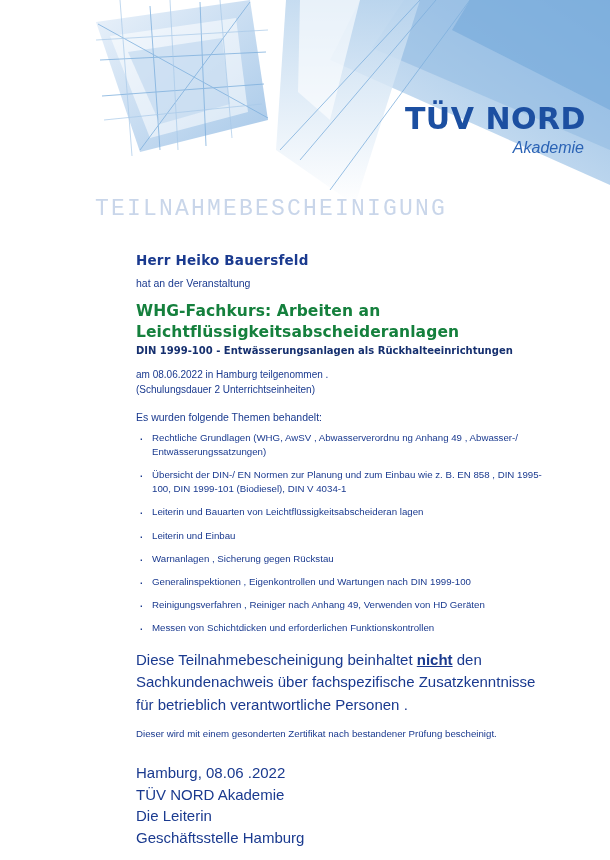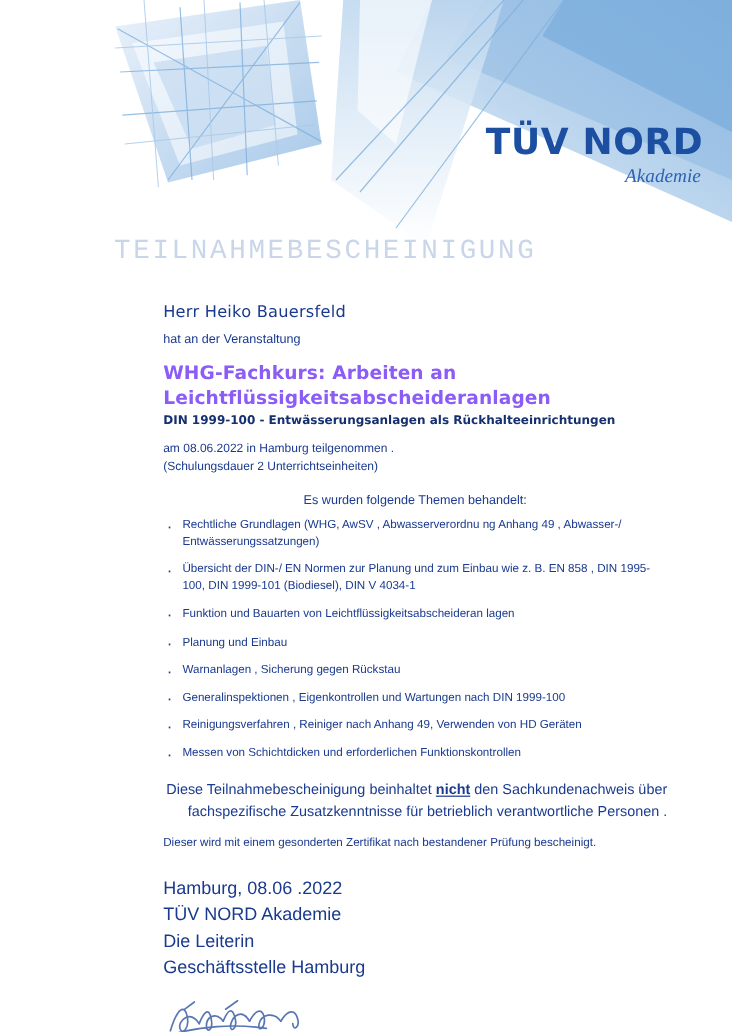--- a/index.html
+++ b/index.html
@@ -44,21 +44,21 @@
   }
   .brand-name {
     font-family: "DejaVu Sans", sans-serif;
     font-weight: bold;
     font-size: 30px;
     letter-spacing: 0.5px;
     color: #1c4fa1;
     white-space: nowrap;
   }
   .brand-sub {
-    font-family: Liberation Serif, serif;
+    font-family: Liberation Sans, sans-serif;
     font-style: italic;
     font-size: 16px;
     color: #2b63b5;
     margin-top: 6px;
     margin-right: 2px;
   }
 
   .watermark-title {
     position: absolute;
     left: 95px;
@@ -74,39 +74,39 @@
   
   .content {
     position: absolute;
     left: 136px;
     top: 252px;
     width: 420px;
   }
 
   .recipient {
     font-family: "DejaVu Sans", sans-serif;
-    font-weight: normal;
+    font-weight: bold;
     font-size: 13.5px;
     letter-spacing: 0.2px;
     color: #1a3a8f;
     margin-bottom: 9px;
   }
 
   .lead {
     font-size: 10.5px;
     margin-bottom: 12px;
     color: #1a3a8f;
   }
 
   .course-title {
     font-family: "DejaVu Sans", sans-serif;
     font-weight: bold;
     font-size: 15.5px;
     line-height: 1.33;
-    color: #8b5cf6;
+    color: #15803d;
     letter-spacing: 0.1px;
   }
 
   .course-sub {
     font-family: "DejaVu Sans", sans-serif;
     font-weight: bold;
     font-size: 10px;
     margin-top: 3px;
     color: #16306f;
   }
@@ -116,21 +116,20 @@
     margin-top: 11px;
     line-height: 1.5;
     color: #1a3a8f;
   }
 
   .topics-intro {
     font-size: 10.5px;
     margin-top: 14px;
     margin-bottom: 8px;
     color: #1a3a8f;
-    text-align: center;
   }
 
   ul.topics {
     list-style: none;
     margin: 0;
     padding: 0;
   }
   ul.topics li {
     position: relative;
     padding-left: 16px;
@@ -142,25 +141,24 @@
   ul.topics li::before {
     content: "\00B7";
     position: absolute;
     left: 3px;
     top: -3px;
     font-size: 14px;
     color: #1a3a8f;
   }
 
   .note {
-    font-size: 12px;
+    font-size: 15px;
     line-height: 1.5;
     margin-top: 14px;
     color: #1a3a8f;
-    text-align: right;
   }
   .note .strong-underline {
     font-weight: bold;
     text-decoration: underline;
   }
 
   .note2 {
     font-size: 9.7px;
     line-height: 1.5;
     margin-top: 11px;
@@ -261,22 +259,22 @@
     <div class="course-when">
       <div>am 08.06.2022 in  Hamburg teilgenommen .</div>
       <div>(Schulungsdauer  2  Unterrichtseinheiten)</div>
     </div>
 
     <div class="topics-intro">Es wurden folgende Themen behandelt:</div>
 
     <ul class="topics">
       <li>Rechtliche Grundlagen (WHG, AwSV , Abwasserverordnu ng Anhang 49 ,  Abwasser-/  Entwässerungssatzungen)</li>
       <li>Übersicht der DIN-/ EN Normen zur Planung und zum Einbau wie z. B. EN 858 , DIN 1995-100, DIN 1999-101 (Biodiesel),  DIN V 4034-1</li>
-      <li>Funktion und Bauarten von Leichtflüssigkeitsabscheideran lagen</li>
-      <li>Planung und Einbau</li>
+      <li>Leiterin und Bauarten von Leichtflüssigkeitsabscheideran lagen</li>
+      <li>Leiterin und Einbau</li>
       <li>Warnanlagen ,  Sicherung  gegen  Rückstau</li>
       <li>Generalinspektionen , Eigenkontrollen und Wartungen nach DIN 1999-100</li>
       <li>Reinigungsverfahren ,  Reiniger nach Anhang 49, Verwenden von HD Geräten</li>
       <li>Messen von Schichtdicken und erforderlichen Funktionskontrollen</li>
     </ul>
 
     <div class="note">
       <span>Diese Teilnahmebescheinigung  beinhaltet </span><span class="strong-underline">nicht</span><span> den Sachkundenachweis  über fachspezifische  Zusatzkenntnisse für  betrieblich verantwortliche  Personen .</span>
     </div>
 

